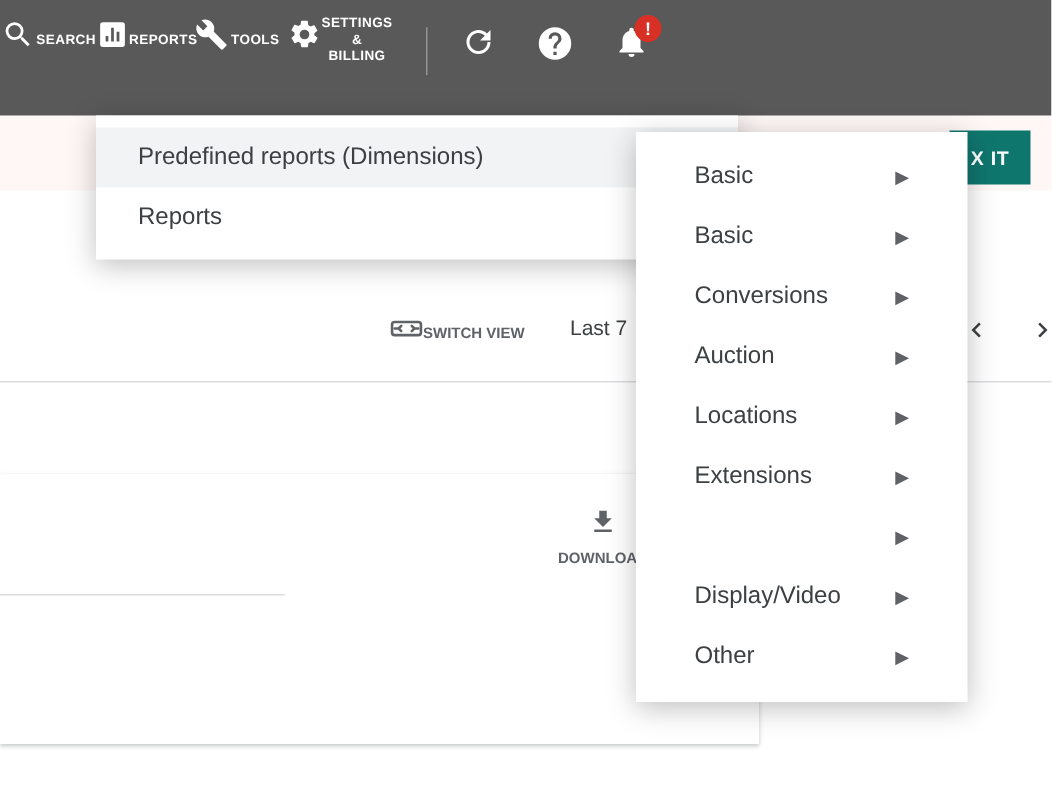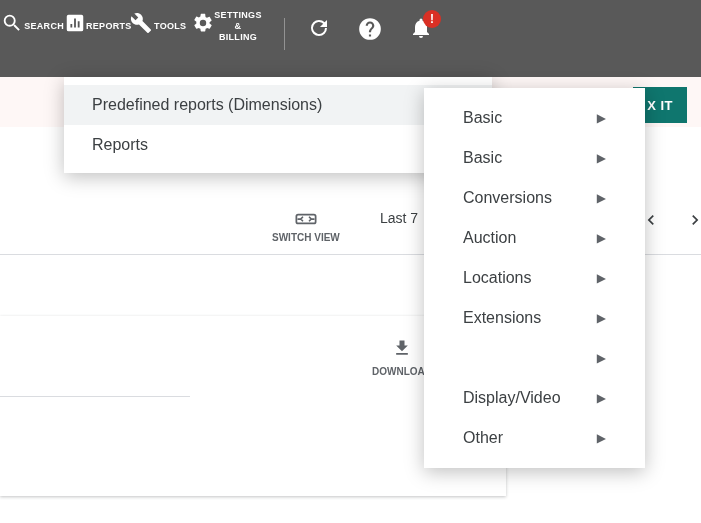--- a/index.html
+++ b/index.html
@@ -107,24 +107,24 @@
     align-items: center;
     height: 40px;
     padding: 0 39px;
     font-size: 16px;
     color: #3c4043;
     cursor: pointer;
   }
   .sub-item .arrow { margin-left: auto; color: #5f6368; font-size: 12px; }
   .switch-view {
     position: absolute;
-    left: 272px;
+    left: 260px;
     top: 212px;
     display: flex;
-    flex-direction: column;
+    flex-direction: row;
     align-items: center;
     cursor: pointer;
     z-index: 1;
   }
   .switch-view svg { margin-bottom: 2px; }
   .last7 {
     position: absolute;
     left: 380px; top: 210px;
     font-size: 14px;
     color: #3c4043;

